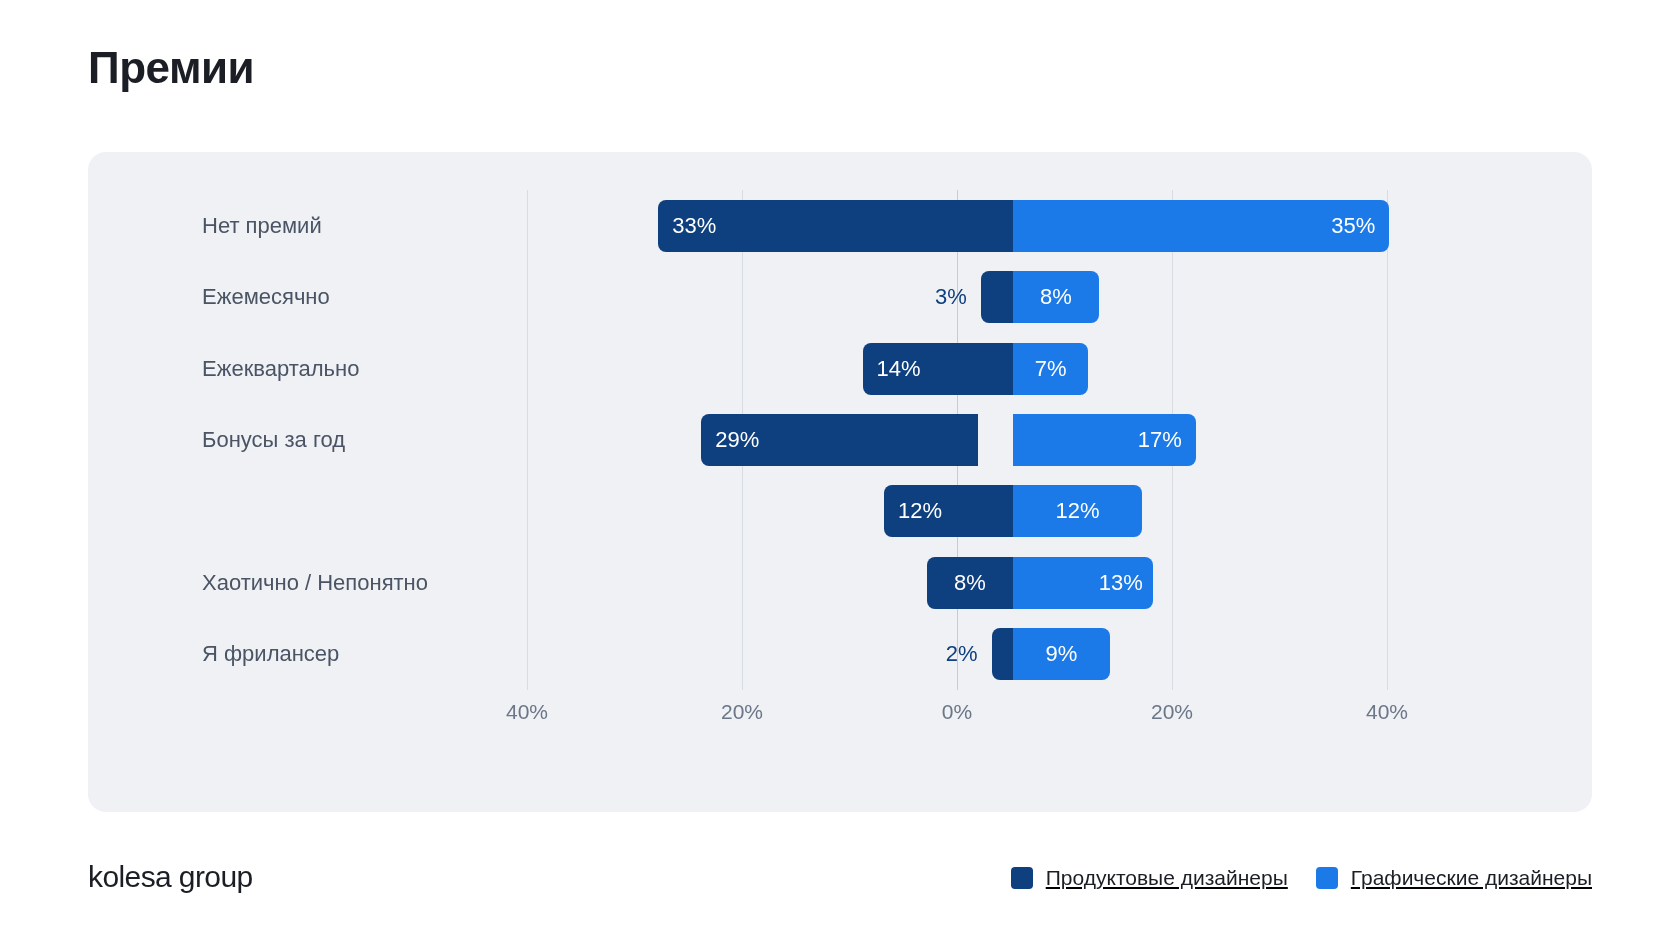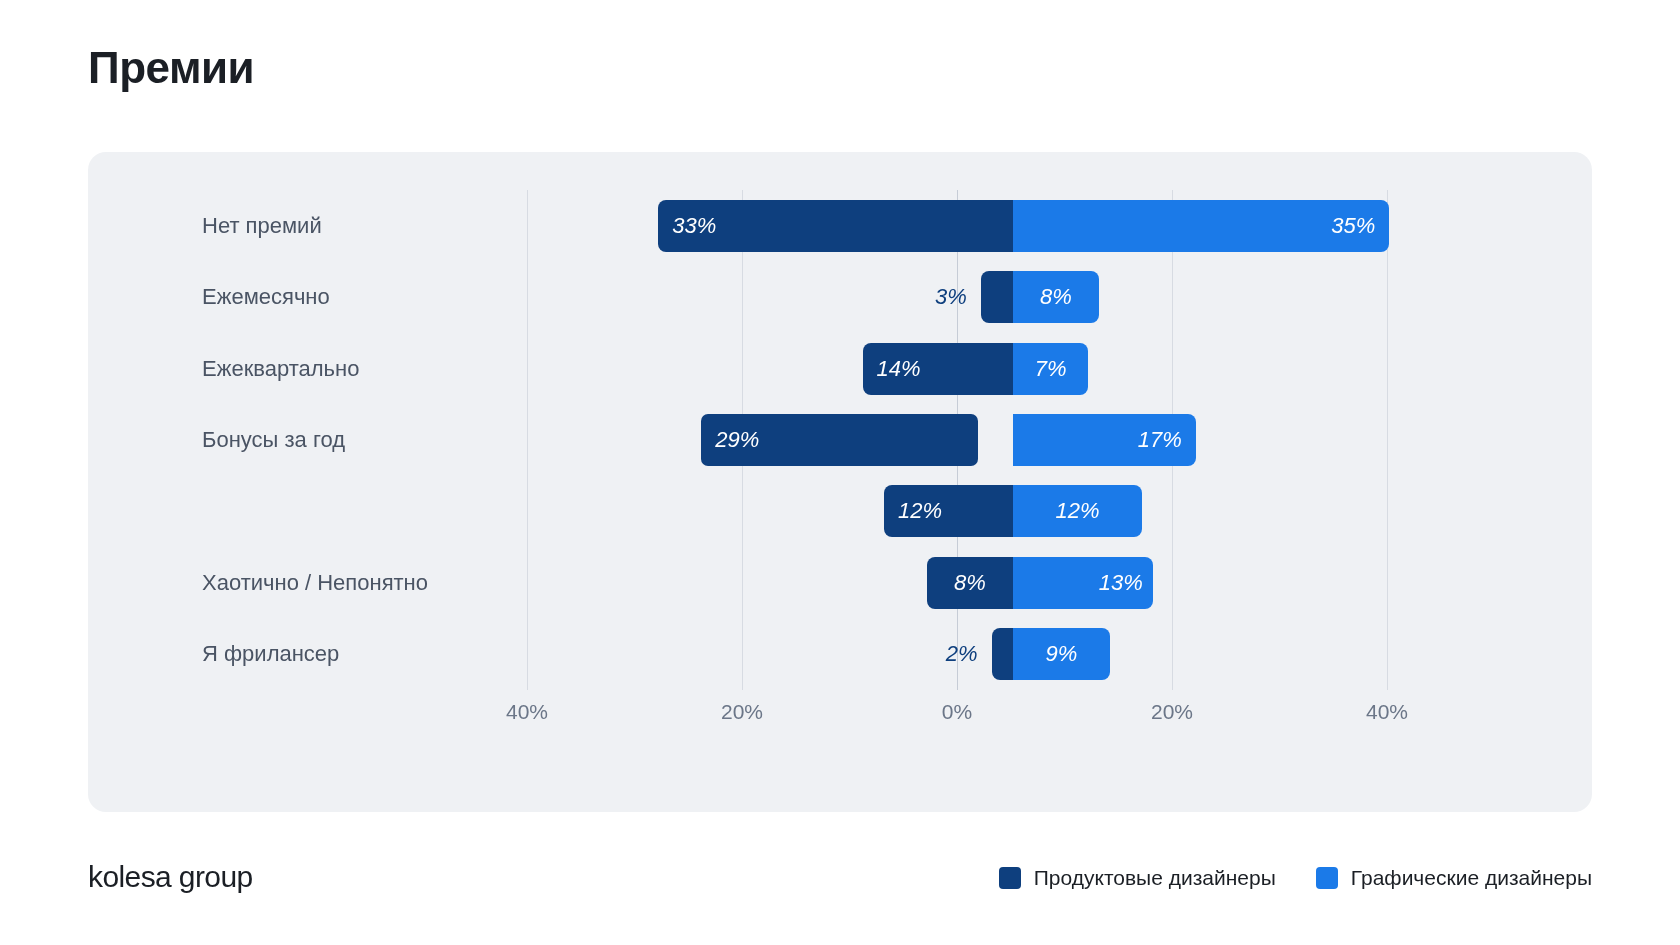--- a/index.html
+++ b/index.html
@@ -93,21 +93,20 @@
     white-space: nowrap;
   }
 
   .bars {
     position: absolute;
     left: 0;
     top: 50%;
     transform: translateY(-50%);
     width: 1504px;
     height: 52px;
-    font-style: italic;
   }
 
   .bar {
     position: absolute;
     top: 0;
     height: 52px;
     display: flex;
     align-items: center;
   }
   .bar-left {
@@ -175,21 +174,22 @@
     font-weight: 500;
     letter-spacing: -0.6px;
     color: #1b1f25;
   }
   .legend {
     position: absolute;
     right: 88px;
     top: 28px;
     display: flex;
     align-items: center;
-    gap: 40px;
+    gap: 28px;
+    text-decoration: underline;
   }
   .legend-item {
     display: flex;
     align-items: center;
     gap: 13px;
   }
   .legend-swatch {
     width: 22px;
     height: 22px;
     border-radius: 4px;
@@ -246,21 +246,21 @@
                 <span class="bar-value">14%</span>
               </div>
               <div class="bar bar-right center" style="left: 869px; width: 75.25px; background: rgb(27, 122, 232);">
                 <span class="bar-value">7%</span>
               </div>
             </div>
           </div>
           <div class="row" style="top: 214.286px;">
             <div class="row-label">Бонусы за год</div>
             <div class="bars">
-              <div class="bar bar-left" style="left: 557.25px; width: 277px; background: rgb(14, 63, 126); border-radius: 7px;">
+              <div class="bar bar-left" style="left: 557.25px; width: 277px; background: rgb(14, 63, 126);">
                 <span class="bar-value">29%</span>
               </div>
               <div class="bar bar-right" style="left: 869px; width: 182.75px; background: rgb(27, 122, 232);">
                 <span class="bar-value">17%</span>
               </div>
             </div>
           </div>
           <div class="row" style="top: 285.714px;">
             <div class="bars">
               <div class="bar bar-left" style="left: 740px; width: 129px; background: rgb(14, 63, 126);">

